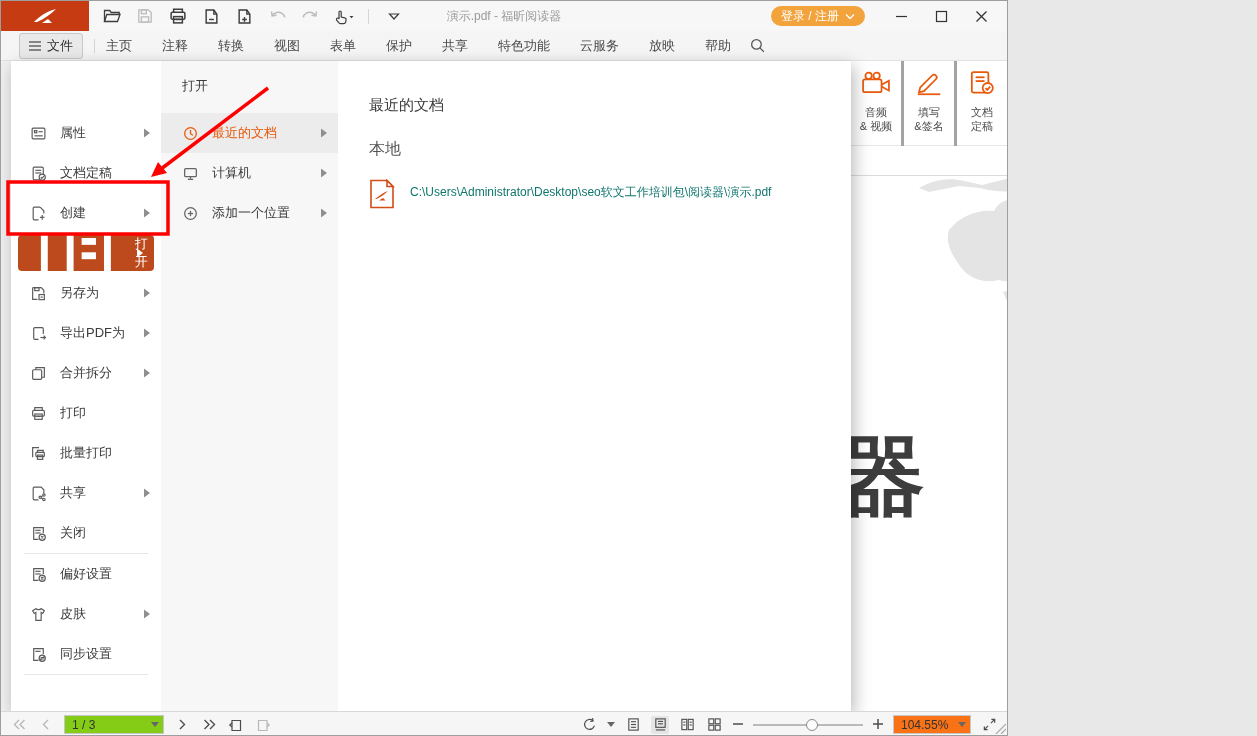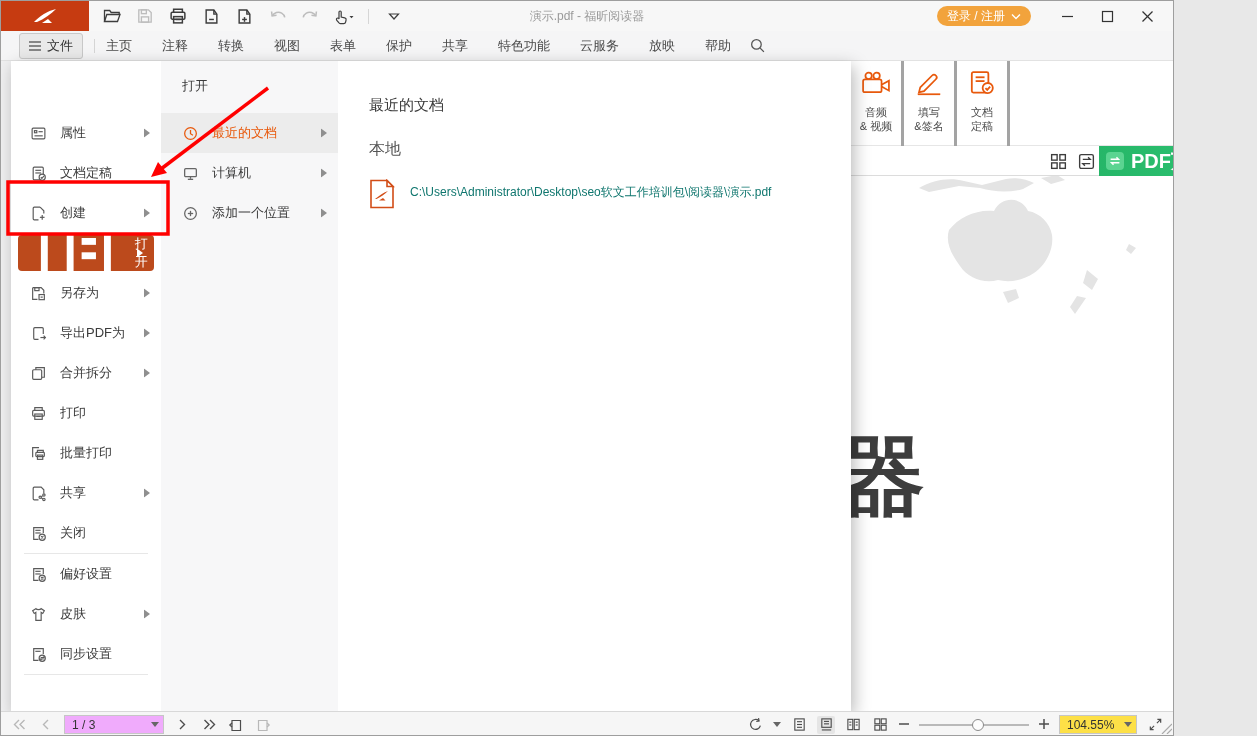--- a/index.html
+++ b/index.html
@@ -1,18 +1,18 @@
 <!DOCTYPE html>
 <html><head>
 <meta charset="utf-8">
 <style>
   * { margin:0; padding:0; box-sizing:border-box; }
   html,body { background:#e8e8e8; }
   body { font-family:"Liberation Sans","DejaVu Sans",sans-serif; }
-  .window { position:relative; width:1174px; height:736px; background:#fff; border:1px solid #9e9e9e; overflow:hidden; }
+  .window { position:relative; width:1008px; height:736px; background:#fff; border:1px solid #9e9e9e; overflow:hidden; }
 
   
   .titlebar { position:absolute; left:0; top:0; width:100%; height:30px; background:#f7f7f7; }
   .logo-block { position:absolute; left:0; top:0; width:88px; height:30px; background:#c63b11; display:flex; align-items:center; justify-content:center; }
   .qat { position:absolute; left:100px; top:0; height:30px; display:flex; align-items:center; gap:11px; }
   .tb-icon { width:22px; height:22px; display:flex; align-items:center; justify-content:center; color:#3d3d3d; }
   .tb-icon.disabled { color:#bdbdbd; }
   .tb-sep { width:1px; height:15px; background:#d6d6d6; margin:0 3px; }
   .tb-title { position:absolute; left:0; right:0; top:0; height:30px; display:flex; align-items:center; justify-content:center; font-size:12px; color:#9a9a9a; pointer-events:none; }
   .login-pill { position:absolute; right:142px; top:5px; height:20px; padding:0 10px; border-radius:10px; background:#f2a33c; color:#fff; font-size:12px; display:flex; align-items:center; gap:6px; }
@@ -78,22 +78,22 @@
 
   
   .annotation { position:absolute; left:0; top:0; width:1257px; height:736px; z-index:40; pointer-events:none; }
 
   
   .statusbar { position:absolute; left:0; top:710px; width:100%; height:26px; background:#f6f6f6; border-top:1px solid #d8d8d8; display:flex; align-items:center; justify-content:space-between; padding:0 9px; z-index:30; }
   .sb-left, .sb-right { display:flex; align-items:center; gap:9px; }
   .sb-icon { width:18px; height:18px; display:flex; align-items:center; justify-content:center; color:#4d4d4d; }
   .sb-icon.disabled { color:#b8b8b8; }
   .sb-icon.selected { background:#e5e5e5; border-radius:2px; }
-  .page-box { width:100px; height:19px; background:#f0abfc; border:1px solid #c6c6c6; display:flex; align-items:center; font-size:12px; color:#333; padding:0 4px 0 7px; justify-content:space-between; }
-  .zoom-box { width:78px; height:19px; background:#fde047; border:1px solid #c6c6c6; display:flex; align-items:center; font-size:12px; color:#333; padding:0 4px 0 7px; justify-content:space-between; }
+  .page-box { width:100px; height:19px; background:#84cc16; border:1px solid #c6c6c6; display:flex; align-items:center; font-size:12px; color:#333; padding:0 4px 0 7px; justify-content:space-between; }
+  .zoom-box { width:78px; height:19px; background:#f97316; border:1px solid #c6c6c6; display:flex; align-items:center; font-size:12px; color:#333; padding:0 4px 0 7px; justify-content:space-between; }
   .caret { color:#666; }
   .slider { position:relative; width:110px; height:18px; }
   .slider .track { position:absolute; left:0; right:0; top:8.5px; height:1.5px; background:#b9b9b9; }
   .slider .knob { position:absolute; left:48%; top:3px; width:12px; height:12px; border-radius:50%; background:#fdfdfd; border:1px solid #8a8a8a; }
   .zoom-sign { font-size:14px; color:#4d4d4d; width:12px; text-align:center; }
   .resize-grip { position:absolute; right:1px; bottom:1px; width:14px; height:14px; z-index:31; }
 </style>
 </head>
 <body>
 

